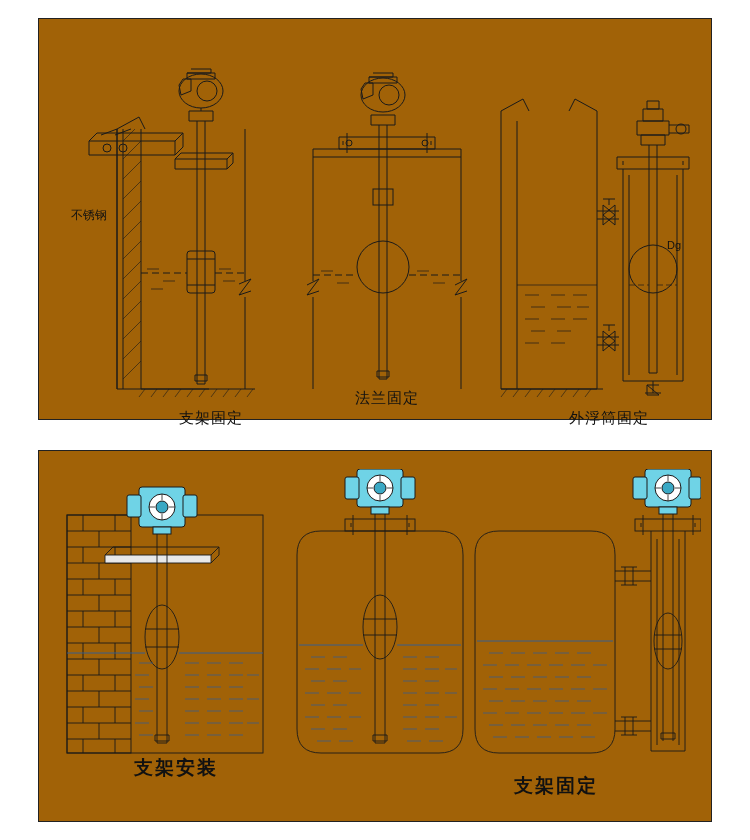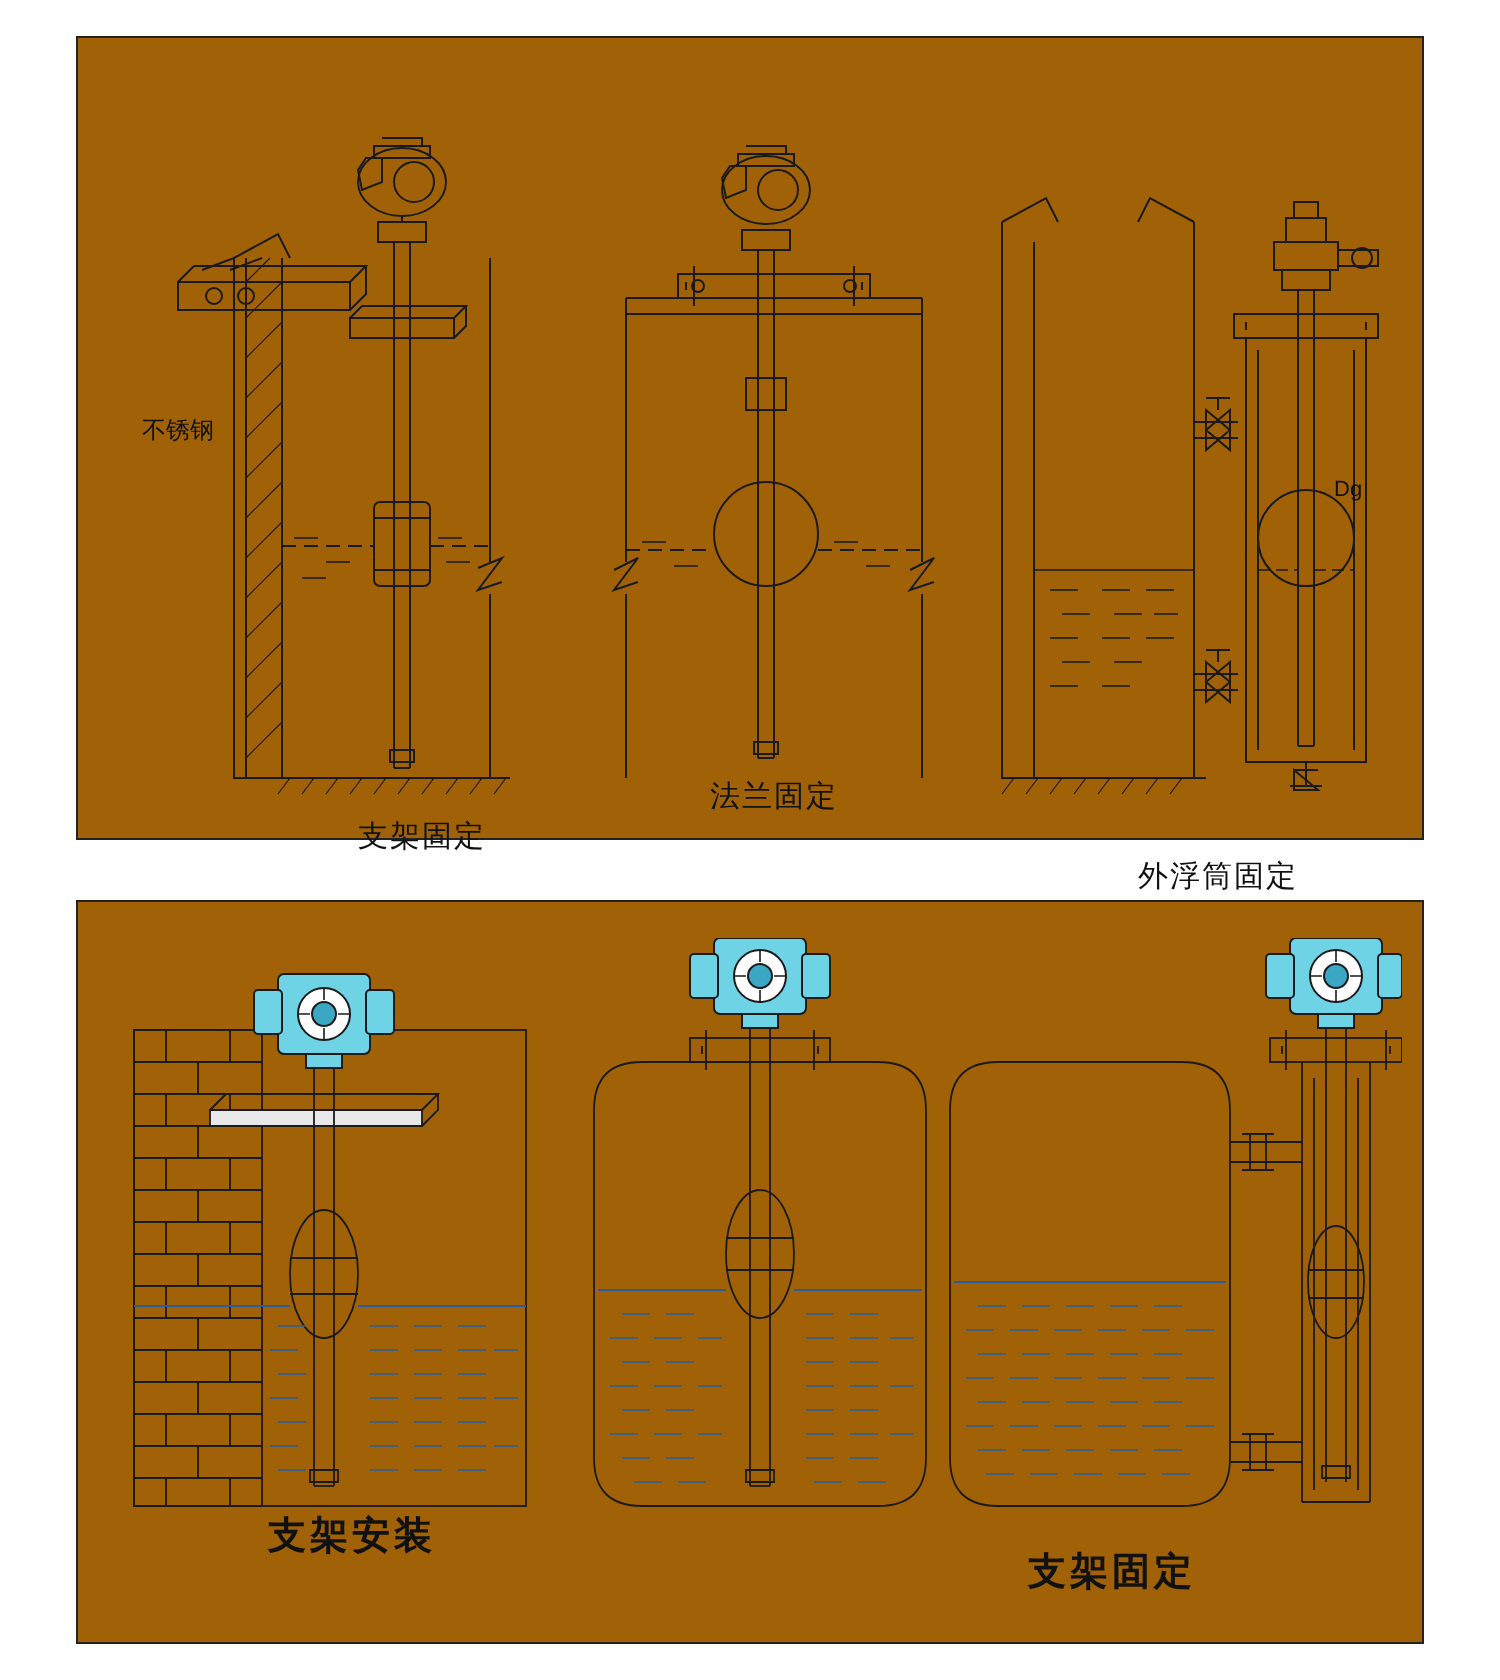--- a/index.html
+++ b/index.html
@@ -260,21 +260,21 @@
             <path d="M152 256 L172 256 M180 256 L200 256" stroke-dasharray="6 3"></path>
           </g>
 
           <path d="M176 352 L176 364"></path>
           <path d="M170 356 L182 366 L170 366 Z M182 356 L170 356"></path>
           <path d="M168 364 L184 364"></path>
         </g>
       </svg>
       <div class="dg-label" style="left:166px; top:210px;">Dg</div>
     </div>
-    <div class="caption caption-top" style="left:500px; top:410px; width:140px;font-family:Liberation Mono, monospace;">外浮筒固定</div>
+    <div class="caption caption-top" style="left:500px; top:390px; width:140px;font-family:Liberation Mono, monospace;">外浮筒固定</div>
 
   </div>
 
   <div class="panel" id="panel-bottom">
 
     <div class="fig" style="left:22px; top:18px; width:212px; height:290px;">
       <svg width="212" height="290" viewBox="0 0 212 290">
 
         <g fill="none" stroke="#1a1a1a" stroke-width="0.9">
           <rect x="6" y="46" width="64" height="238"></rect>

